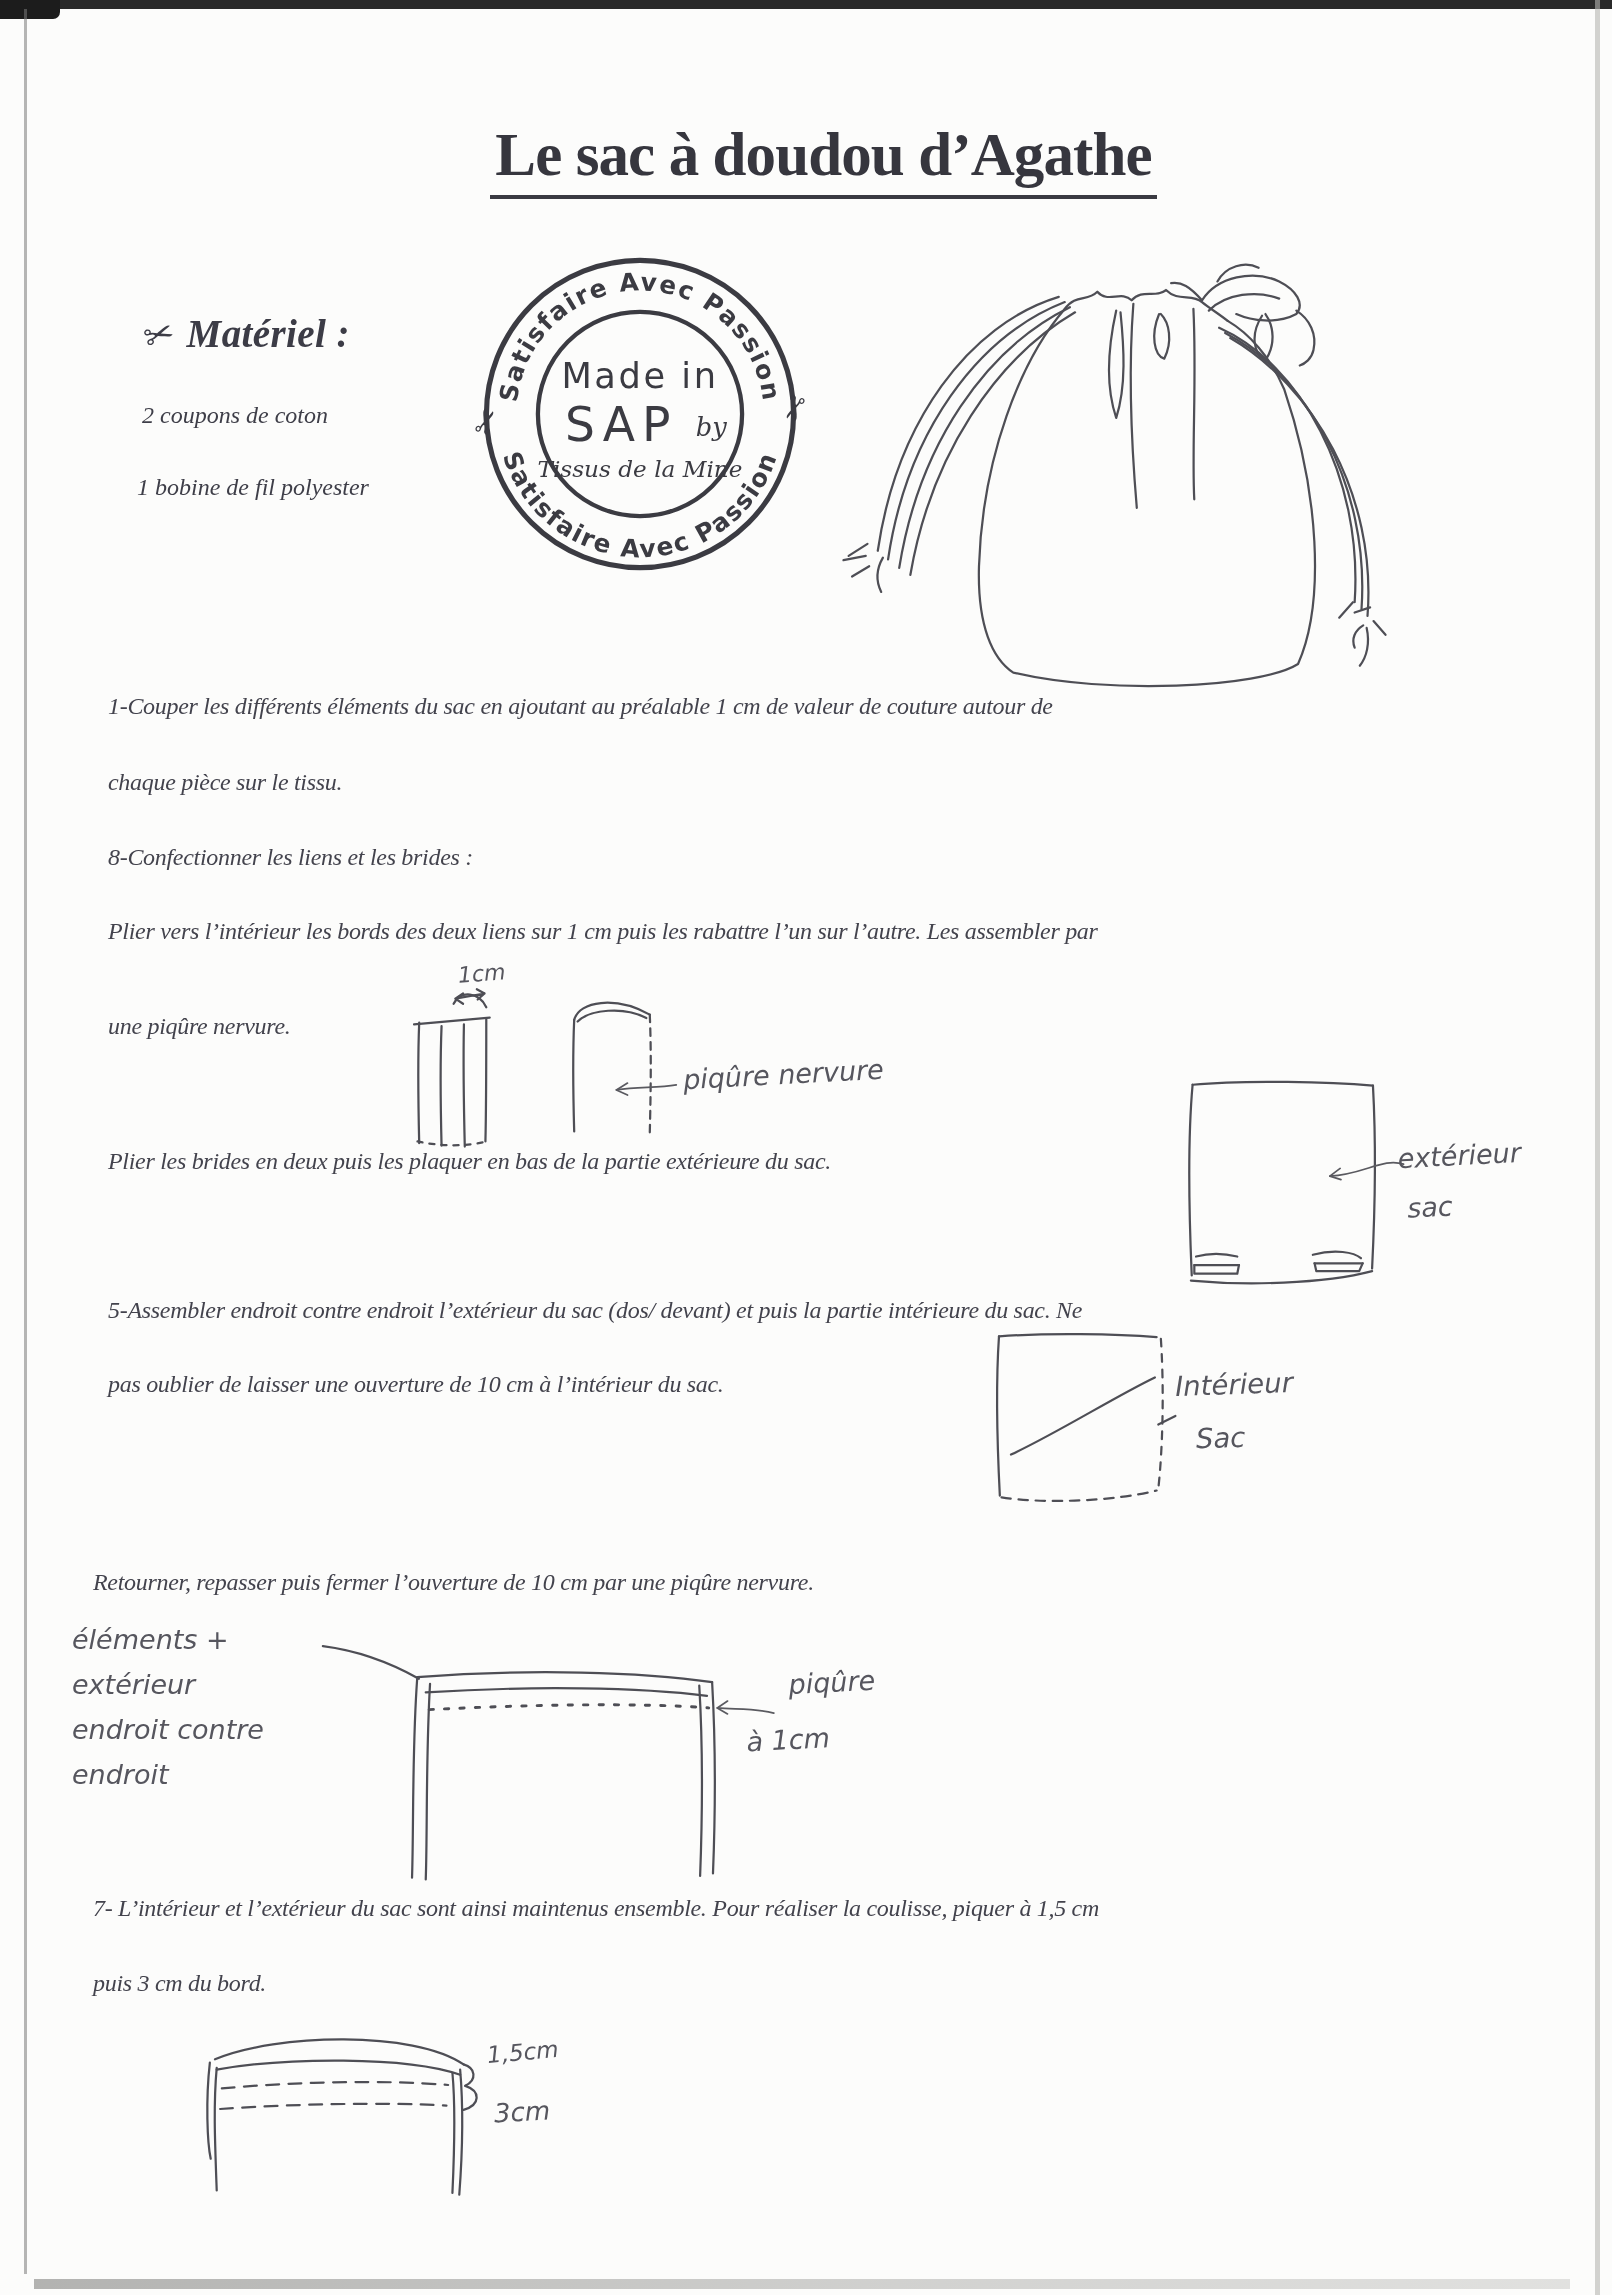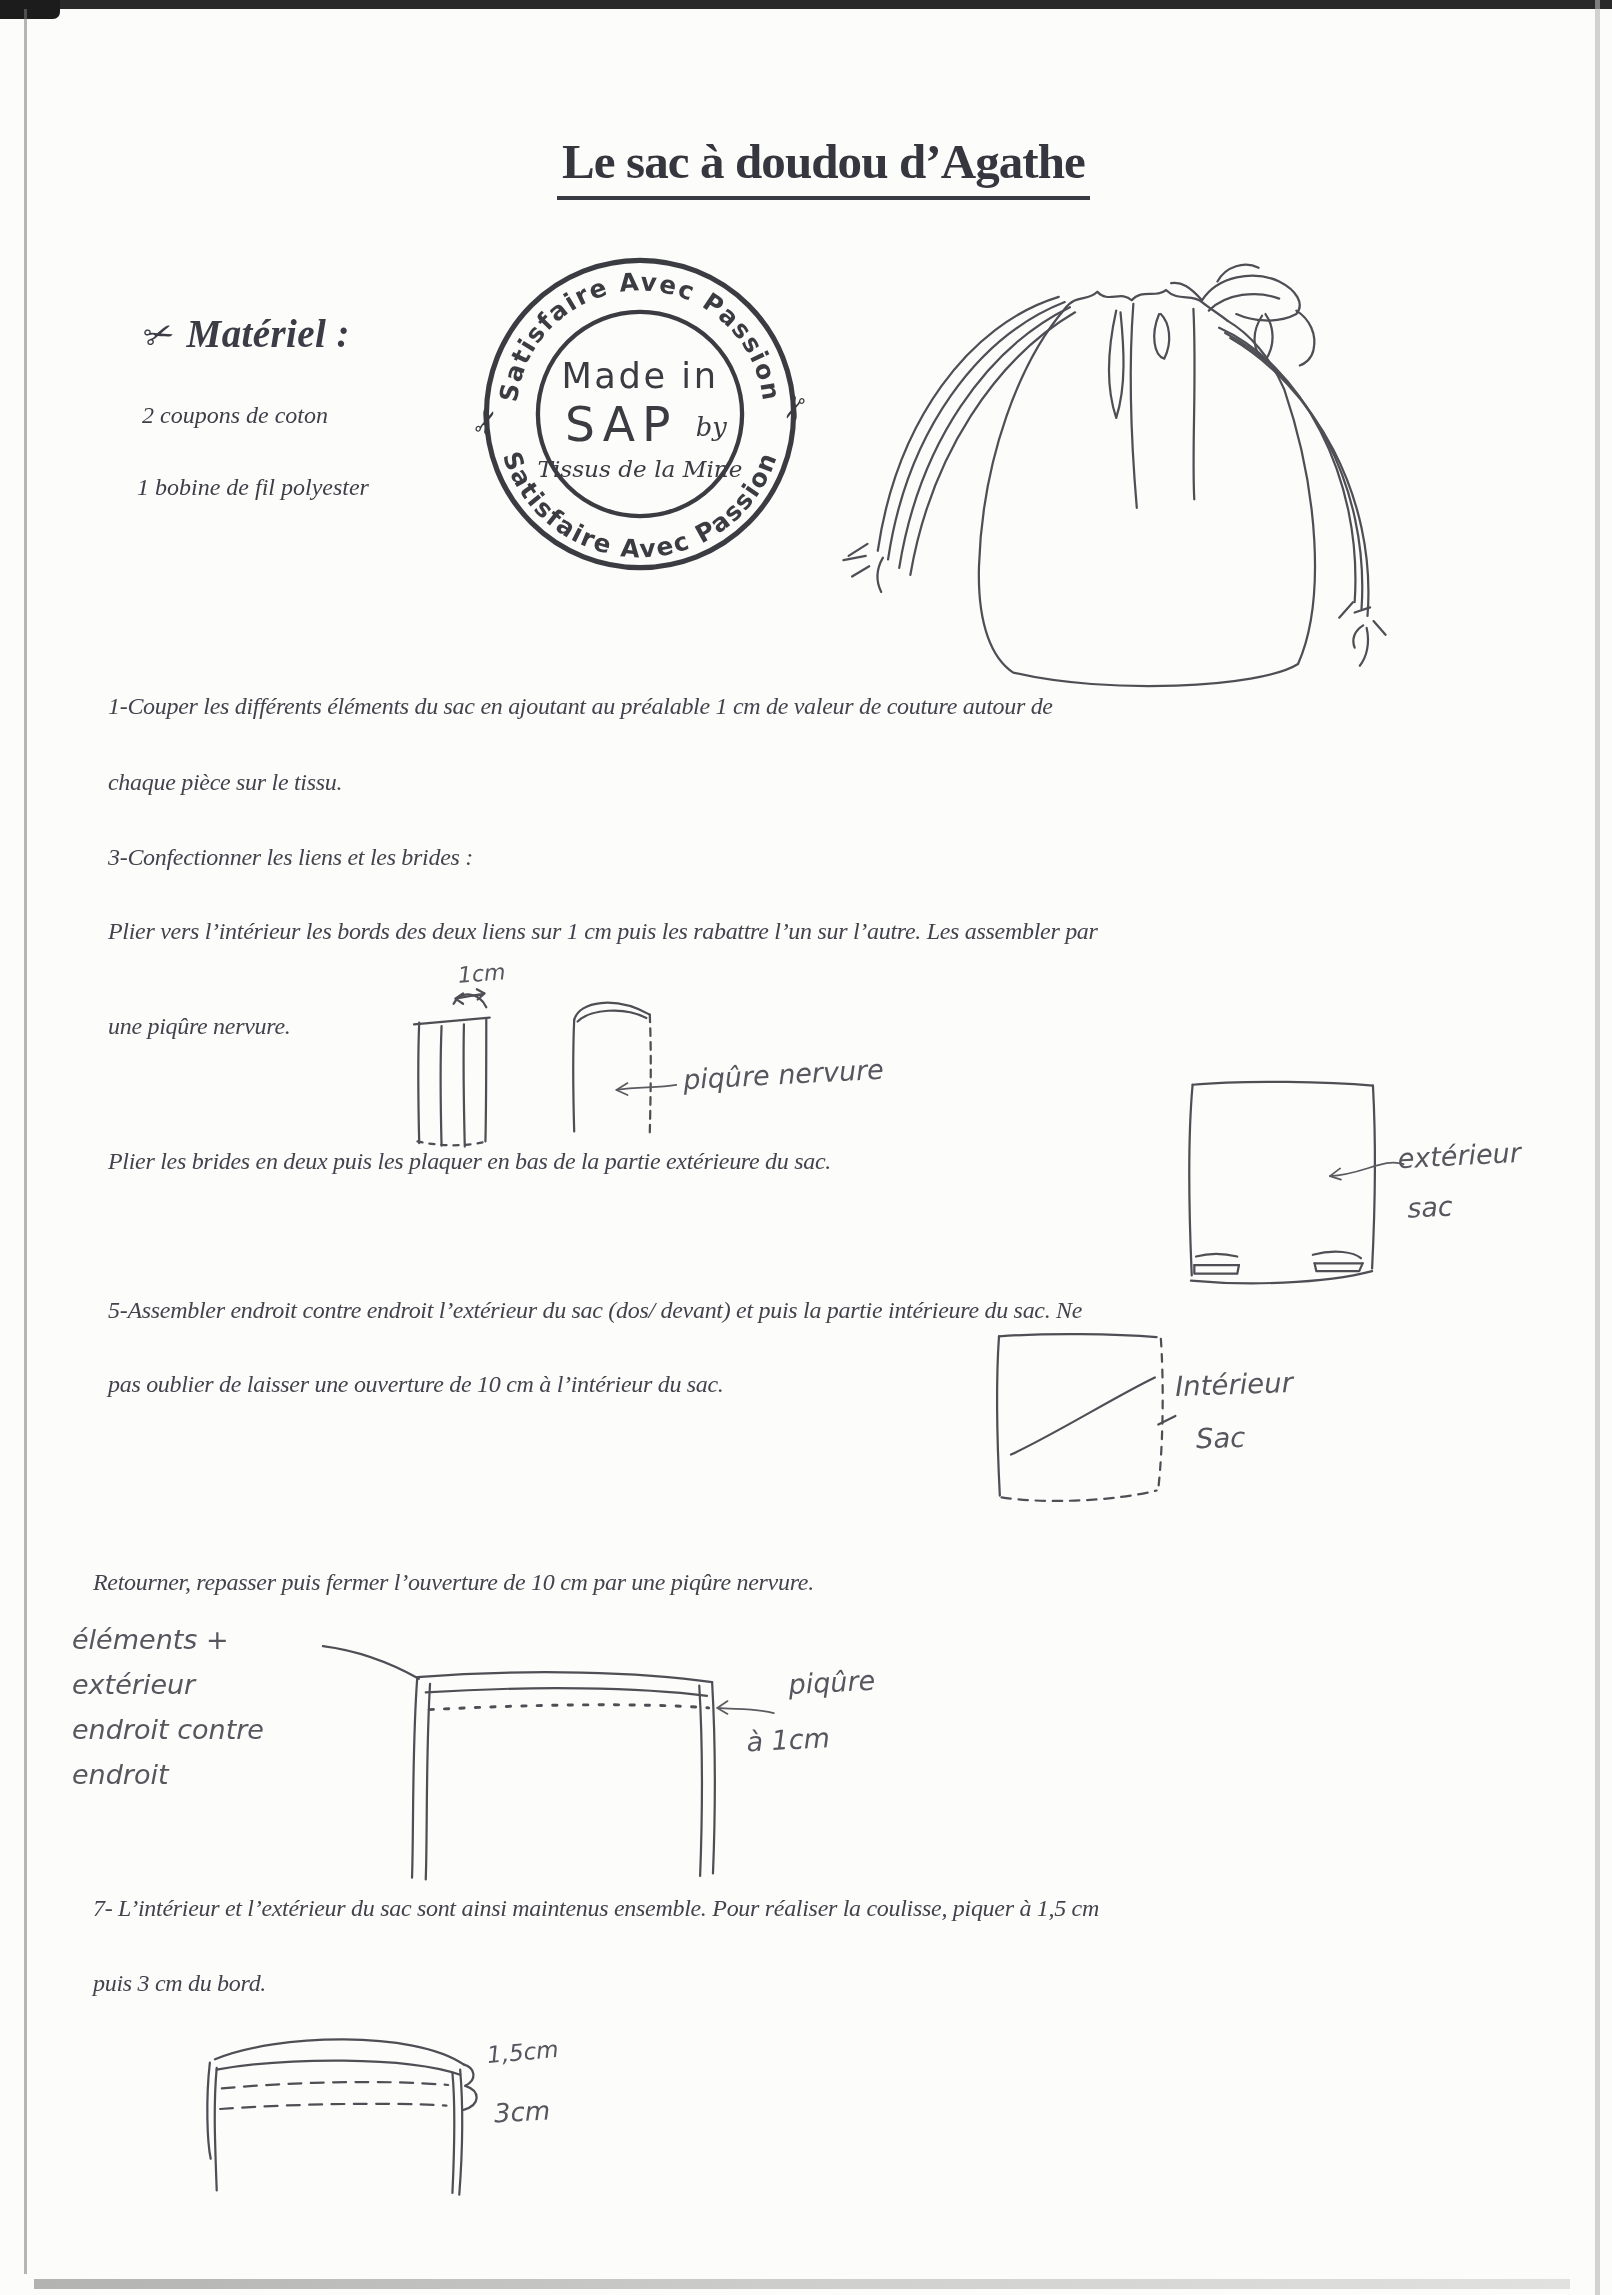--- a/index.html
+++ b/index.html
@@ -11,23 +11,22 @@
   
   .scan-top{position:absolute;left:0;top:0;width:1612px;height:8.6px;background:#2a2a2a;}
   .scan-top-blob{position:absolute;left:0;top:0;width:60px;height:19px;background:#1c1c1c;border-radius:0 0 6.9px 0;}
   .scan-left{position:absolute;left:24px;top:8.6px;width:2.6px;height:2265px;background:#7a7a7a;opacity:.55;}
   .scan-right{position:absolute;left:1595px;top:0;width:5.1px;height:2295px;background:#b5b5b3;opacity:.6;}
   .scan-bottom{position:absolute;left:34px;top:2279px;width:1536px;height:10.3px;
     background:linear-gradient(90deg,#9a9a98 0%,#c2c2c0 55%,#d8d8d6 100%);opacity:.75;}
 
   .title{
     position:absolute; left:403px; top:120px; width:841px;
-    text-align:center; font-size:49px; font-weight:700; color:#36363e;
+    text-align:center; font-size:61px; font-weight:700; color:#36363e;
     letter-spacing:-0.9px;
-    margin-top:13px;
   }
   .title span{border-bottom:4.3px solid #3a3a42; padding:0 5.1px 6.9px 5.1px;}
 
   .materiel-heading{
     position:absolute; left:144px; top:311px; font-size:39px; font-style:italic;
     font-weight:600; color:#3c3c46; letter-spacing:0.4px;
   }
   .materiel-heading .scissors{display:inline-block; font-style:normal; font-weight:400;
     transform:rotate(-18deg); margin-right:12px; font-size:36px;}
   .mat-item{position:absolute; font-size:24px; font-style:italic; color:#3e3e48; white-space:nowrap;}
@@ -124,21 +123,21 @@
         <path d="M648,426 l-18,6"></path>
       <path d="M640,447 c-10,6 -14,16 -10,26"></path>
         <path d="M652,442 l14,16"></path>
       <path d="M644,450 c4,18 0,34 -8,44"></path>
     </g>
   </svg>
 
   <div class="body-line" style="left:108px;top:693px">1-Couper les différents éléments du sac en ajoutant au préalable 1 cm de valeur de couture autour de</div>
   <div class="body-line" style="left:108px;top:769px">chaque pièce sur le tissu.</div>
 
-  <div class="body-line" style="left:108px;top:844px">3-Confectionner les liens et les brides :</div>
+  <div class="body-line" style="left:108px;top:844px">8-Confectionner les liens et les brides :</div>
   <div class="body-line" style="left:108px;top:918px">Plier vers l’intérieur les bords des deux liens sur 1 cm puis les rabattre l’un sur l’autre. Les assembler par</div>
   <div class="body-line" style="left:108px;top:1013px">une piqûre nervure.</div>
 
   <div class="hand" style="left:458px;top:961px;font-size:22px;transform:rotate(-4deg)">1cm</div>
   <svg style="left:402px;top:978px" width="129" height="172" viewBox="0 0 150 200">
     <g class="sk">
       <path d="M20,52 C18,100 19,150 20,192"></path>
       <path d="M46,56 C44,105 45,155 46,195"></path>
       <path d="M72,54 C71,105 72,155 73,196"></path>
       <path d="M98,48 C98,100 98,150 97,190"></path>

